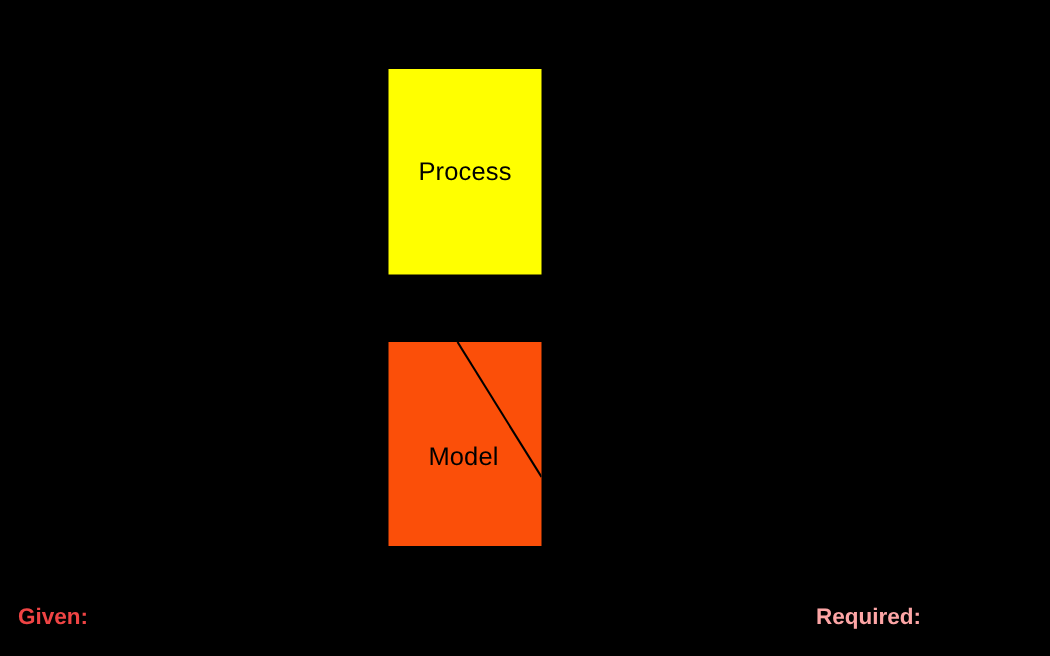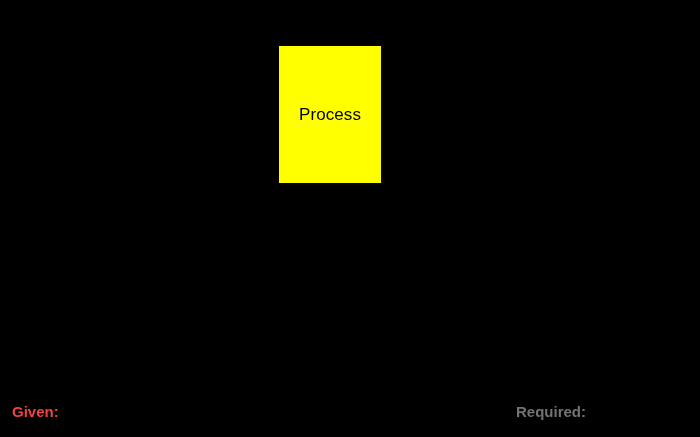--- a/index.html
+++ b/index.html
@@ -17,21 +17,20 @@
     font-family: "Liberation Sans", sans-serif;
   }
 
   
   .node-box {
     position: absolute;
     box-sizing: border-box;
     display: flex;
     align-items: center;
     justify-content: center;
-    margin-left: 20px;
   }
   .node-label {
     font-family: "Liberation Sans", sans-serif;
     font-size: 17px;
     font-weight: 400;
     color: #000000;
     line-height: 1;
     letter-spacing: 0.1px;
     white-space: nowrap;
     user-select: none;
@@ -77,32 +76,38 @@
     line-height: 1;
     white-space: nowrap;
     user-select: none;
   }
   #given-label {
     left: 12px;
     top: 404px;
     color: #ef4444;
   }
   #required-label {
-    left: 516px;
+    left: 544px;
     top: 404px;
-    color: #737373;
+    color: #fca5a5;
   }
 </style>
 </head>
 <body>
 
 <div id="canvas">
 
   <div class="node-box" id="process-box">
     <span class="node-label">Process</span>
   </div>
 
+  <div class="node-box" id="model-box">
+    <svg id="model-slash" viewBox="0 0 102 136">
+      <line x1="46" y1="0" x2="102" y2="90" stroke="#000000" stroke-width="1.4"></line>
+    </svg>
+    <span class="node-label">Model</span>
+  </div>
 
   <div class="caption" id="given-label">Given:</div>
 
   <div class="caption" id="required-label">Required:</div>
 
 </div>
 
 </body></html>

